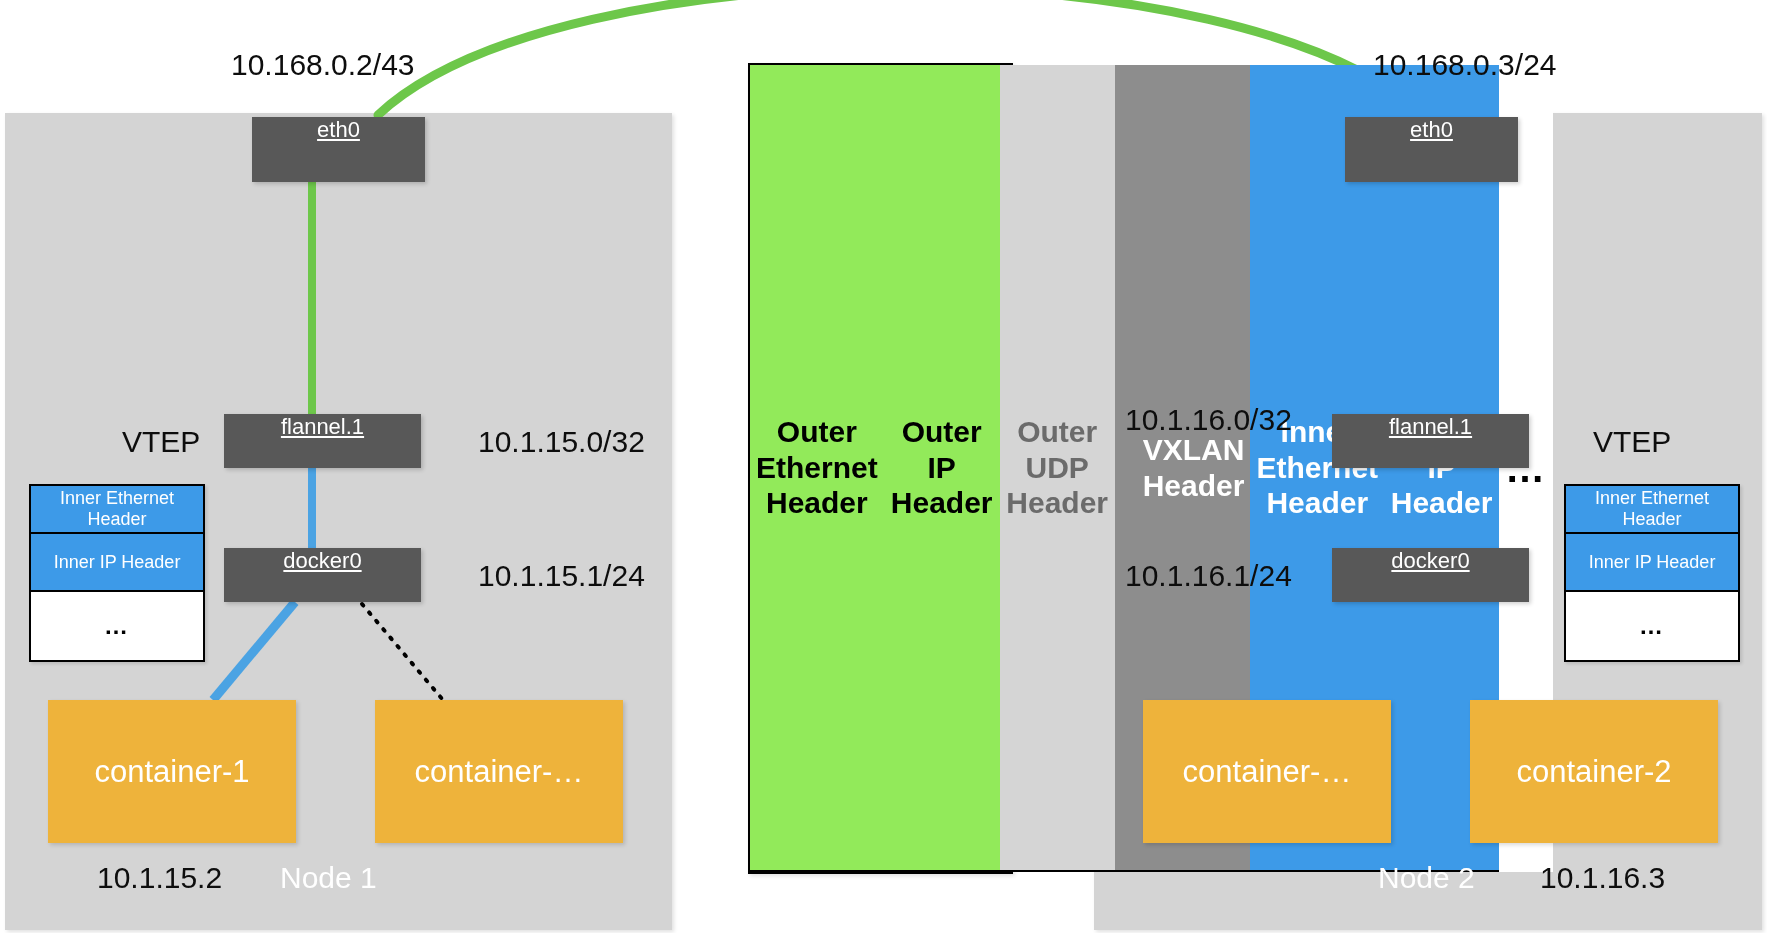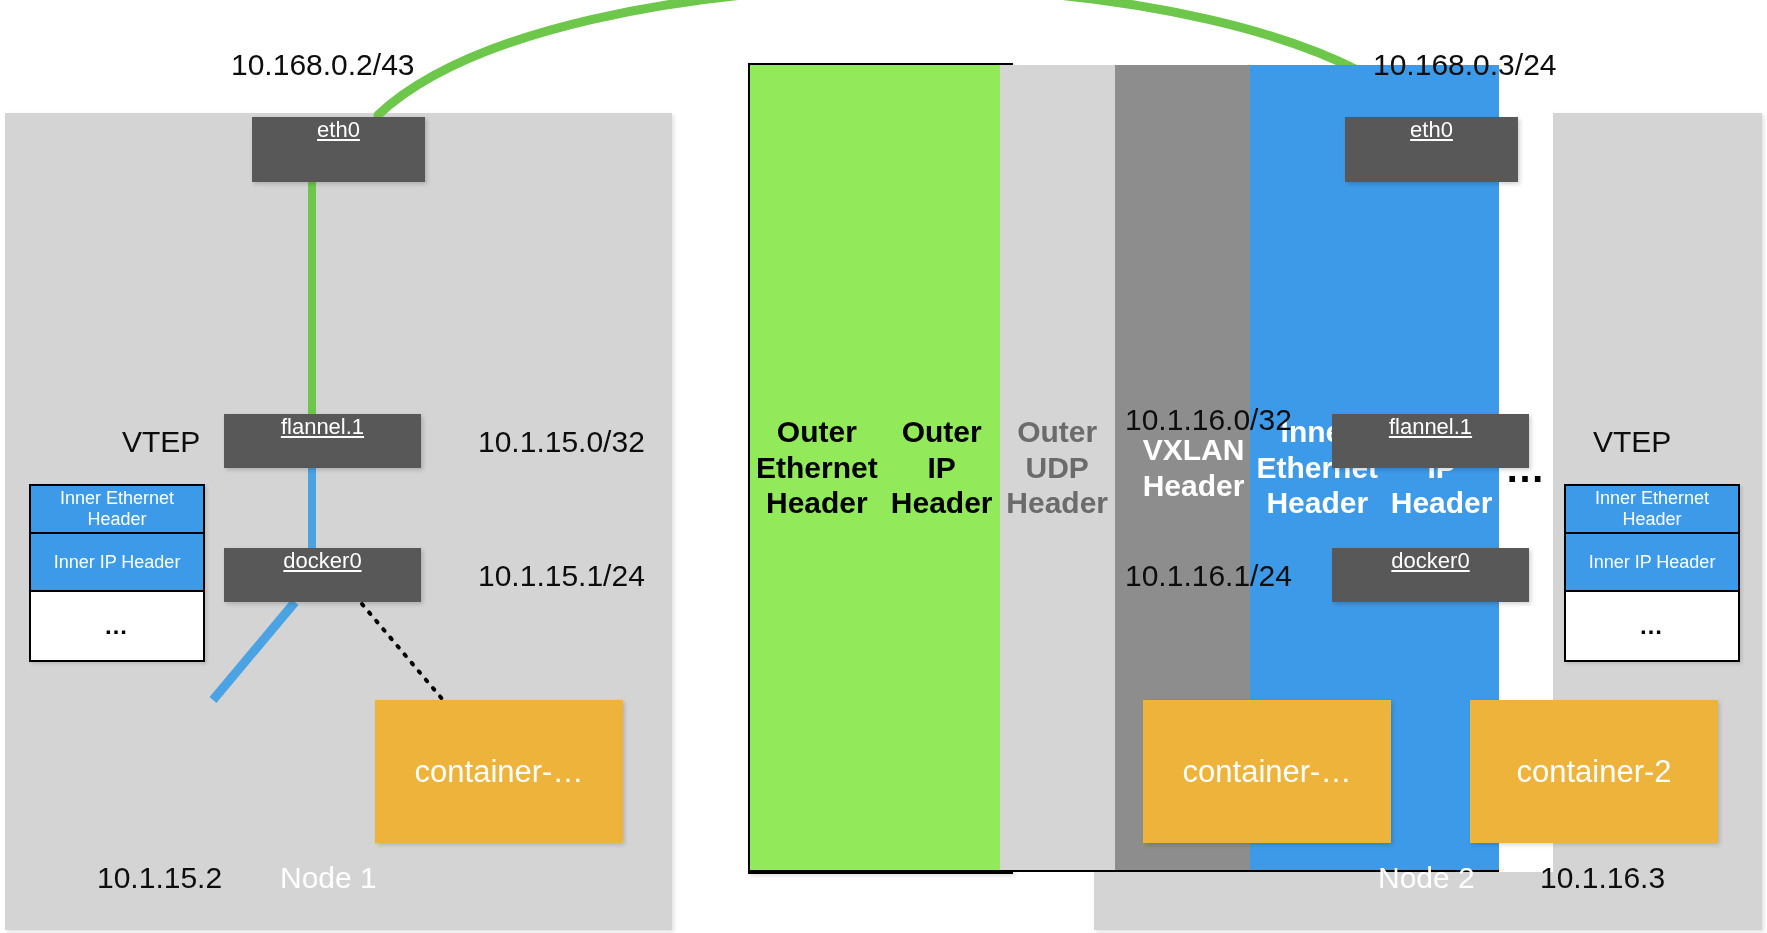--- a/index.html
+++ b/index.html
@@ -175,20 +175,23 @@
   </div>
 
   <div class="txt-label" style="left:478px; top:559px;">10.1.15.1/24</div>
 
   <div class="mini-packet" style="left:29px; top:484px;">
     <div class="mini-seg" style="flex:0 0 48px; background:#3d9ae8; color:#ffffff;">Inner Ethernet Header</div>
     <div class="mini-seg" style="flex:0 0 58px; background:#3d9ae8; color:#ffffff;">Inner IP Header</div>
     <div class="mini-seg dots-glyph small" style="flex:1 1 auto; background:#ffffff; color:#000000;">…</div>
   </div>
 
+  <div class="container-box" style="left:48px; top:700px; width:248px; height:143px;">
+    <span>container-1</span>
+  </div>
 
   <div class="container-box" style="left:375px; top:700px; width:248px; height:143px;">
     <span>container-…</span>
   </div>
 
   <div class="txt-label" style="left:97px; top:861px;">10.1.15.2</div>
 
   <div class="txt-label white" style="left:280px; top:861px;">Node 1</div>
 
   <div id="packet-stack">

